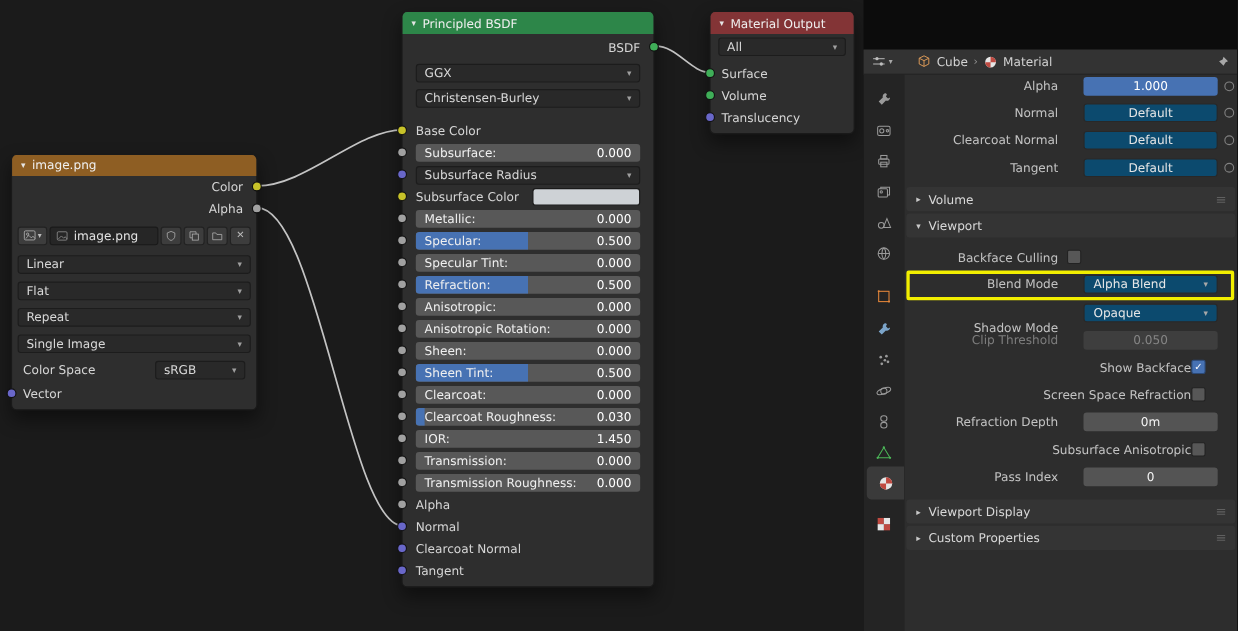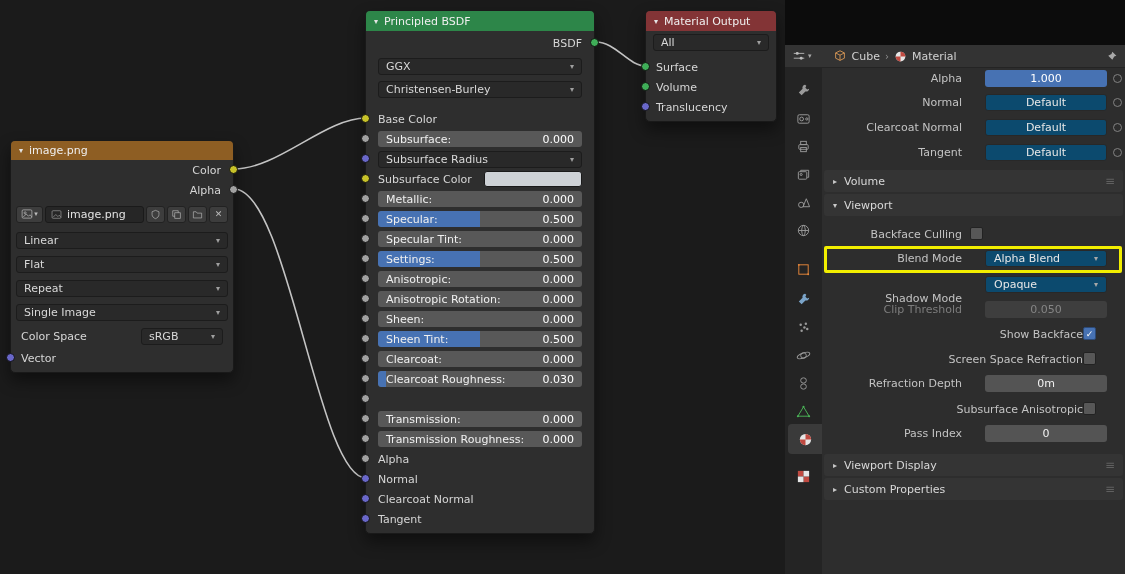--- a/index.html
+++ b/index.html
@@ -224,21 +224,21 @@
       <span class="sock l s-gray"></span>
       <div class="nfield">
         <span class="fl">Specular Tint:</span>
         <span class="fv">0.000</span>
       </div>
     </div>
     <div class="nrow">
       <span class="sock l s-gray"></span>
       <div class="nfield">
         <span class="fill" style="width:50%"></span>
-        <span class="fl">Settings:</span>
+        <span class="fl">Refraction:</span>
         <span class="fv">0.500</span>
       </div>
     </div>
     <div class="nrow">
       <span class="sock l s-gray"></span>
       <div class="nfield">
         <span class="fl">Anisotropic:</span>
         <span class="fv">0.000</span>
       </div>
     </div>
@@ -274,20 +274,24 @@
     <div class="nrow">
       <span class="sock l s-gray"></span>
       <div class="nfield">
         <span class="fill" style="width:4%"></span>
         <span class="fl">Clearcoat Roughness:</span>
         <span class="fv">0.030</span>
       </div>
     </div>
     <div class="nrow">
       <span class="sock l s-gray"></span>
+      <div class="nfield">
+        <span class="fl">IOR:</span>
+        <span class="fv">1.450</span>
+      </div>
     </div>
     <div class="nrow">
       <span class="sock l s-gray"></span>
       <div class="nfield">
         <span class="fl">Transmission:</span>
         <span class="fv">0.000</span>
       </div>
     </div>
     <div class="nrow">
       <span class="sock l s-gray"></span>

